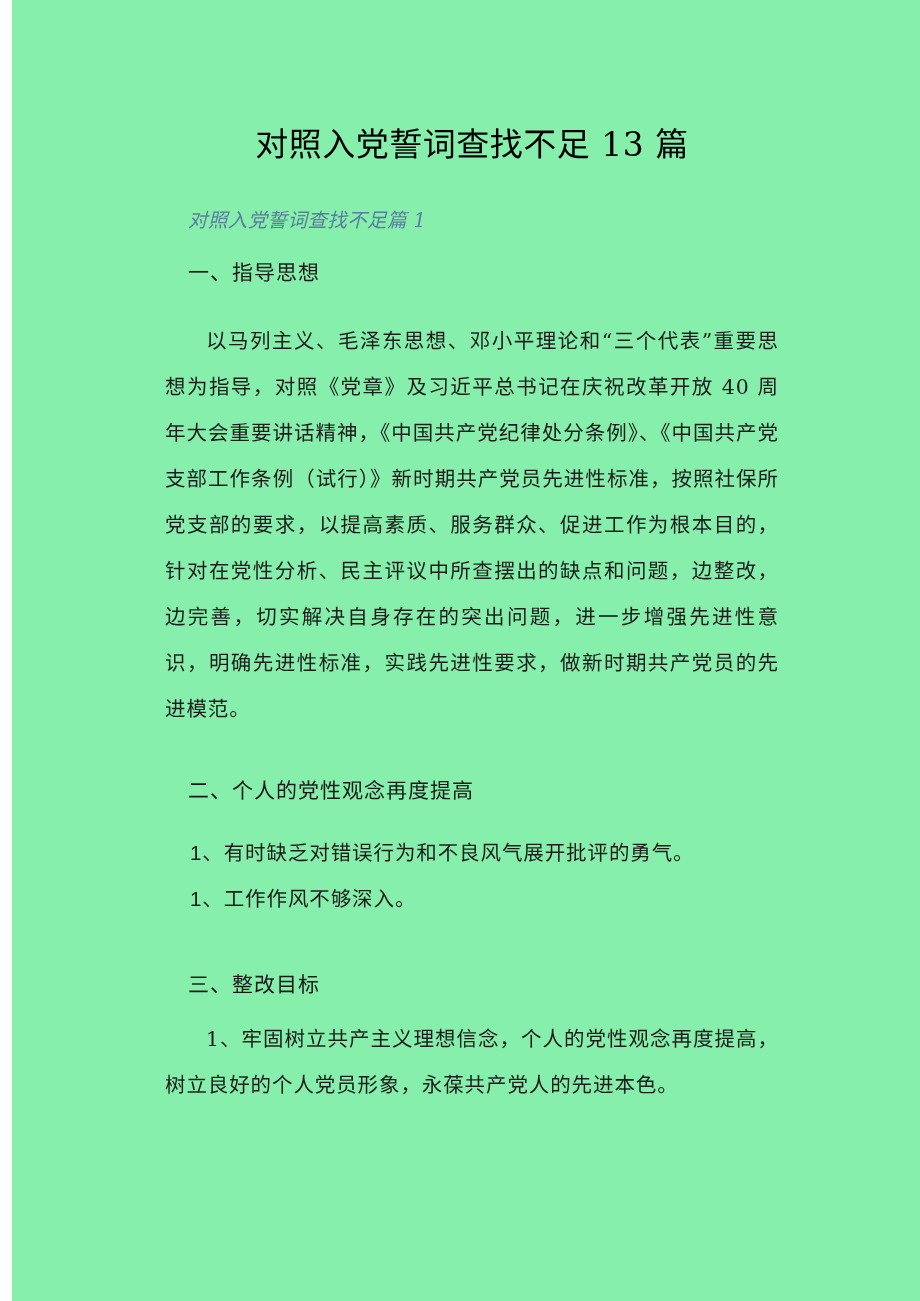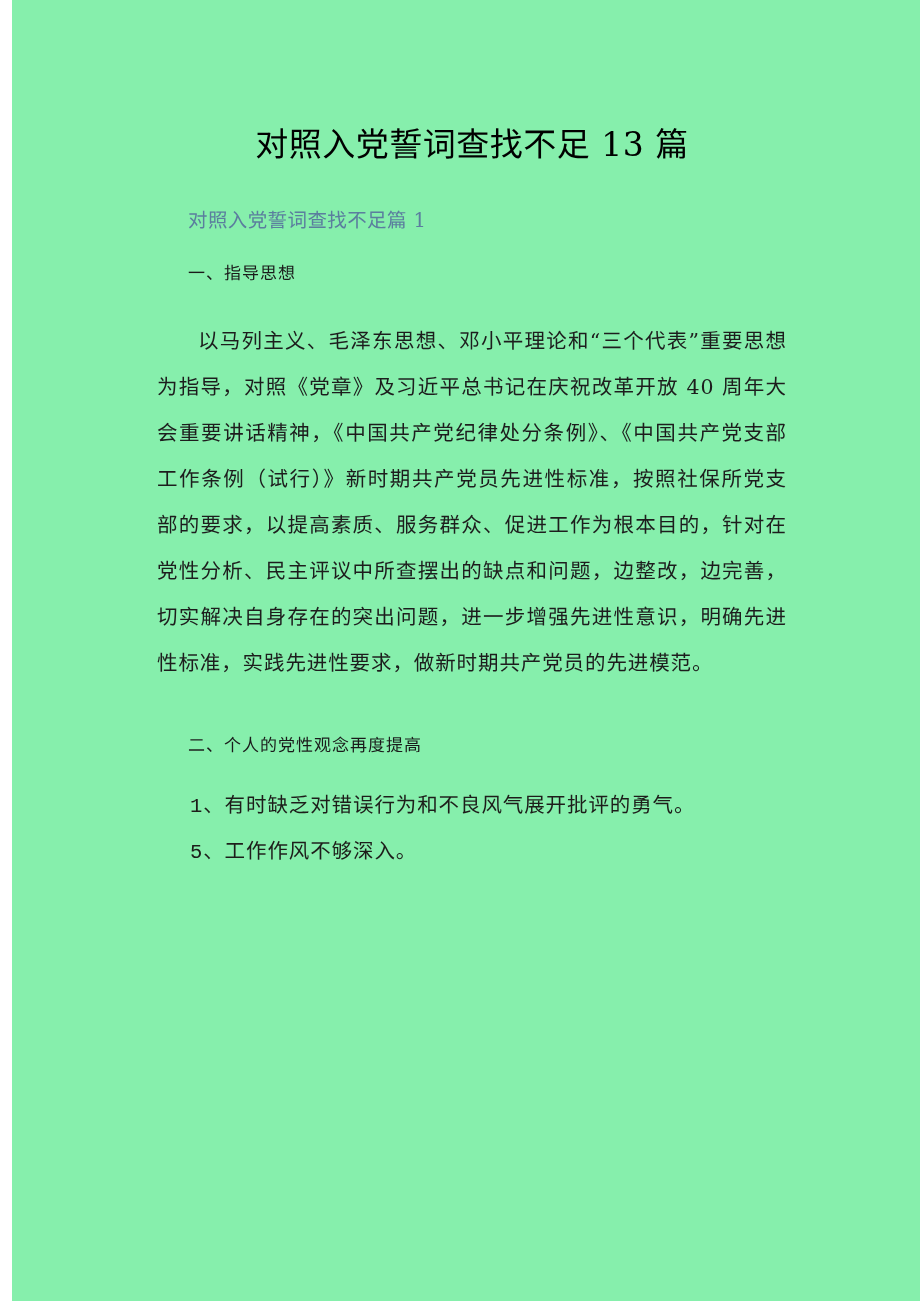--- a/index.html
+++ b/index.html
@@ -53,61 +53,62 @@
     margin: 0;
     padding-top: 38px;
     padding-left: 39px;
     font-family: "DejaVu Serif", "Liberation Serif", serif;
     font-size: 19.5px;
     font-weight: 400;
     line-height: 30px;
     letter-spacing: 0.4px;
     color: #5b7e9e;
     white-space: nowrap;
+    font-style: italic;
   }
 
   
   .section-heading {
     margin: 0;
     font-family: "DejaVu Sans", "Liberation Sans", sans-serif;
-    font-size: 17px;
+    font-size: 21px;
     font-weight: 400;
     line-height: 46px;
     letter-spacing: 1px;
     color: #1a1a1a;
     padding-left: 39px;
     white-space: nowrap;
   }
   .section-heading.h-first  { margin-top: 14px; }
   .section-heading.h-second { margin-top: 36px; }
   .section-heading.h-third  { margin-top: 40px; }
 
   
   .body-para {
-    margin: 8px;
+    margin: 16px;
     font-family: "DejaVu Serif", "Liberation Serif", serif;
     font-size: 20.5px;
     font-weight: 400;
     line-height: 46px;
     letter-spacing: 0.9px;
     color: #1d1d1d;
     text-align: justify;
     text-justify: inter-ideograph;
     text-indent: 41px;
   }
   .body-para.p-intro   { margin-top: 22px; }
   .body-para.p-goal    { margin-top: 8px; }
 
   
   .list-block {
     margin-top: 16px;
   }
   .list-item {
     margin: 0;
-    font-family: Liberation Mono, monospace;
+    font-family: Liberation Sans, sans-serif;
     font-size: 20.5px;
     font-weight: 400;
     line-height: 46px;
     letter-spacing: 0.9px;
     color: #1d1d1a;
     padding-left: 41px;
     white-space: nowrap;
   }
 </style>
 </head>
@@ -121,19 +122,21 @@
     <div class="doc-subtitle">对照入党誓词查找不足篇 1</div>
 
     <h2 class="section-heading h-first">一、指导思想</h2>
 
     <p class="body-para p-intro">以马列主义、毛泽东思想、邓小平理论和“三个代表”重要思想为指导，对照《党章》及习近平总书记在庆祝改革开放 40 周年大会重要讲话精神，《中国共产党纪律处分条例》、《中国共产党支部工作条例（试行）》新时期共产党员先进性标准，按照社保所党支部的要求，以提高素质、服务群众、促进工作为根本目的，针对在党性分析、民主评议中所查摆出的缺点和问题，边整改，边完善，切实解决自身存在的突出问题，进一步增强先进性意识，明确先进性标准，实践先进性要求，做新时期共产党员的先进模范。</p>
 
     <h2 class="section-heading h-second">二、个人的党性观念再度提高</h2>
 
     <div class="list-block">
       <p class="list-item">1、有时缺乏对错误行为和不良风气展开批评的勇气。</p>
-      <p class="list-item">5、工作作风不够深入。</p>
+      <p class="list-item">1、工作作风不够深入。</p>
     </div>
 
+    <h2 class="section-heading h-third">三、整改目标</h2>
 
+    <p class="body-para p-goal">1、牢固树立共产主义理想信念，个人的党性观念再度提高，树立良好的个人党员形象，永葆共产党人的先进本色。</p>
 
   </div>
 </div>
 
 </body></html>

